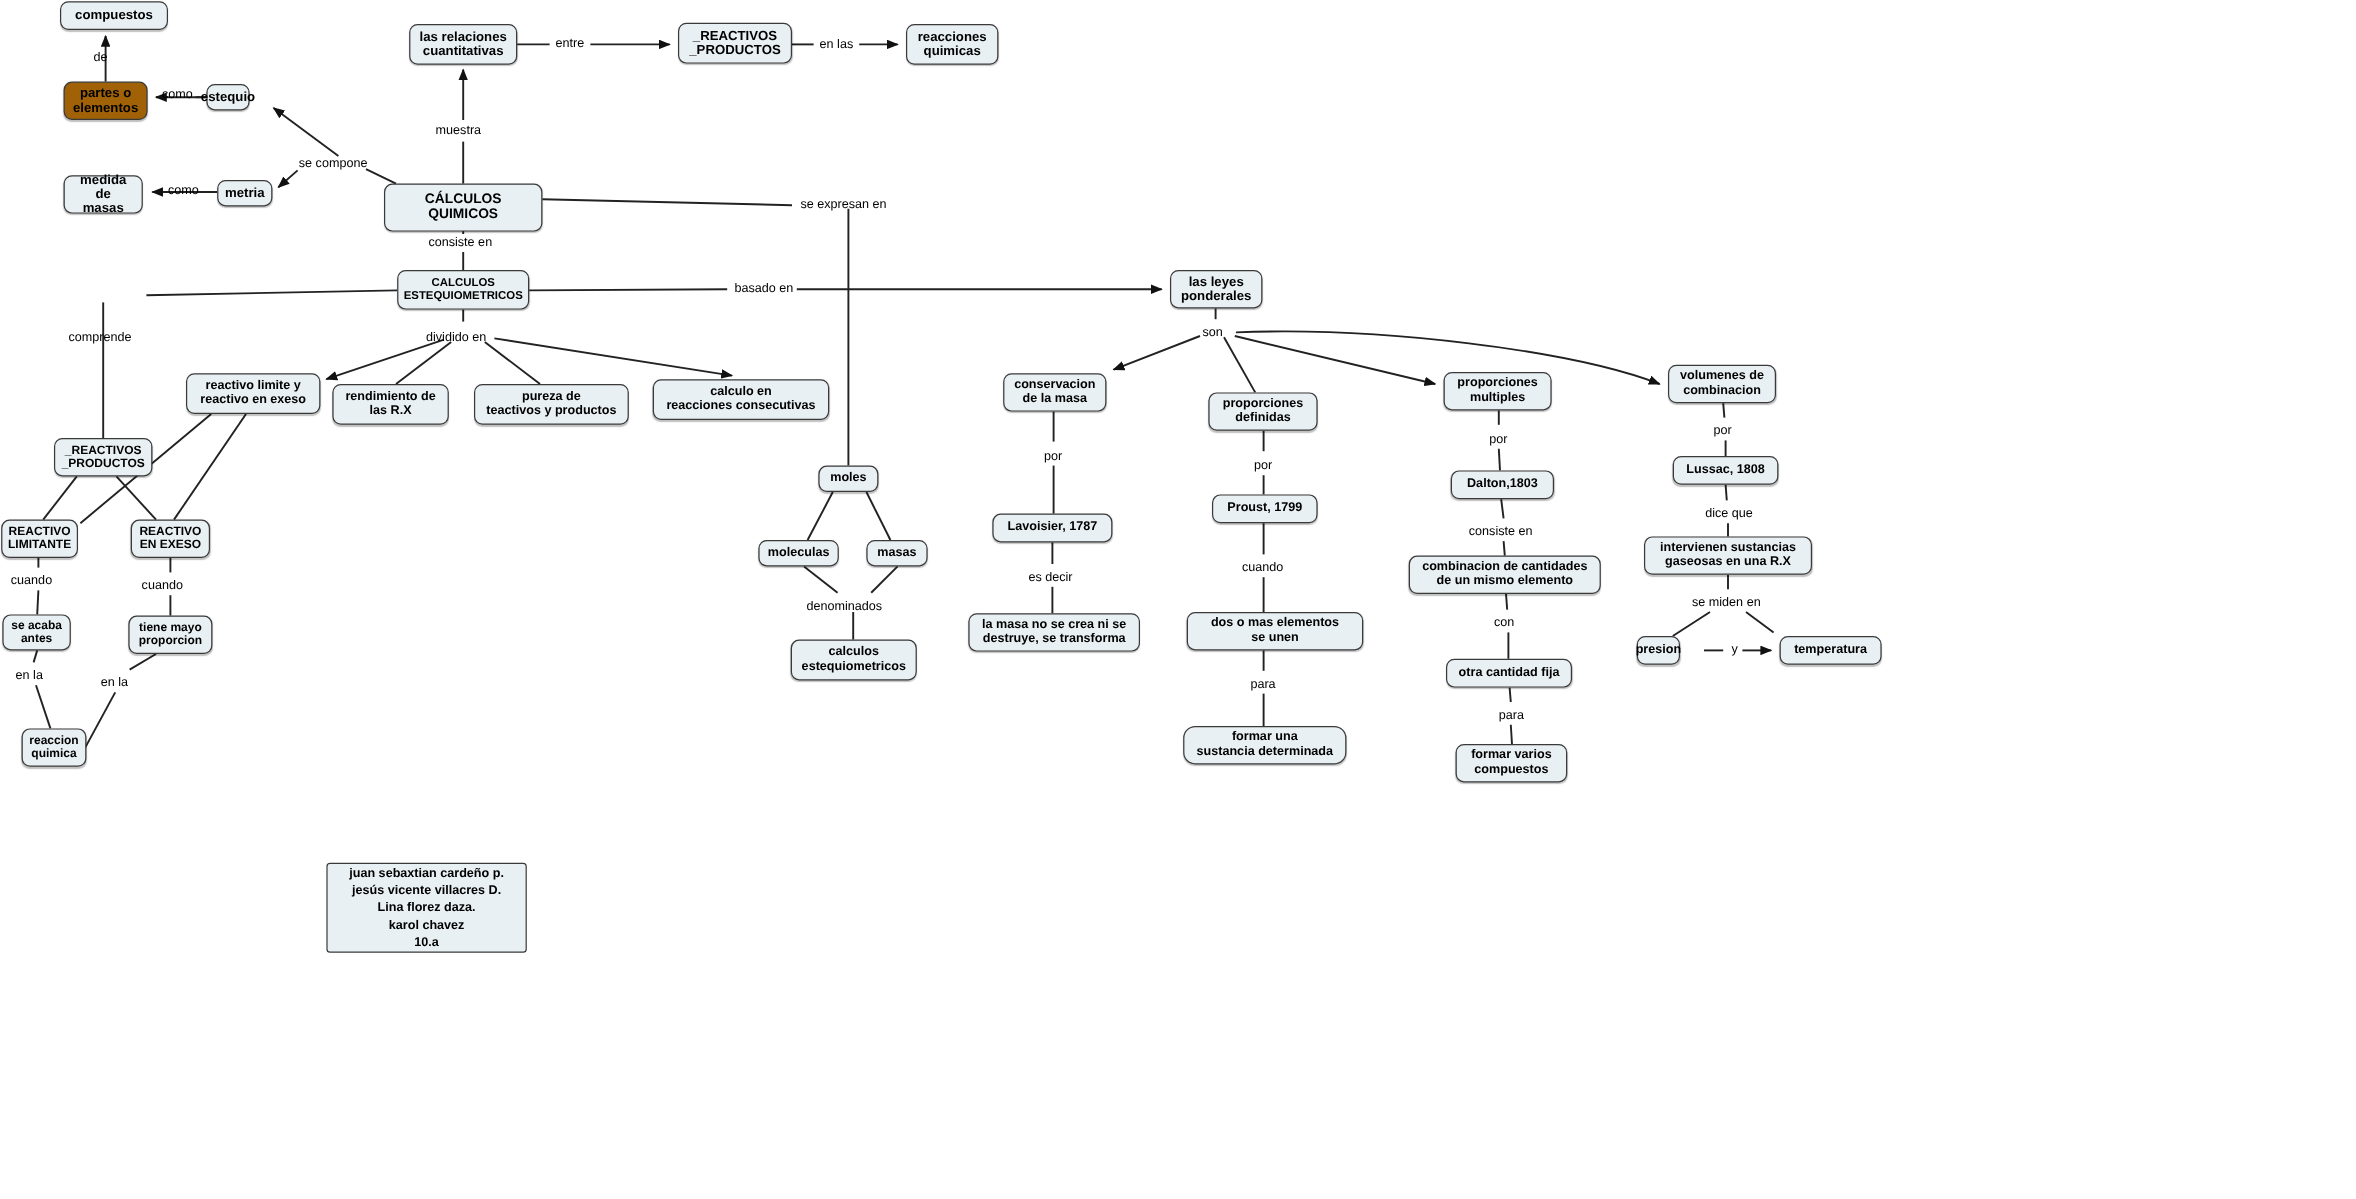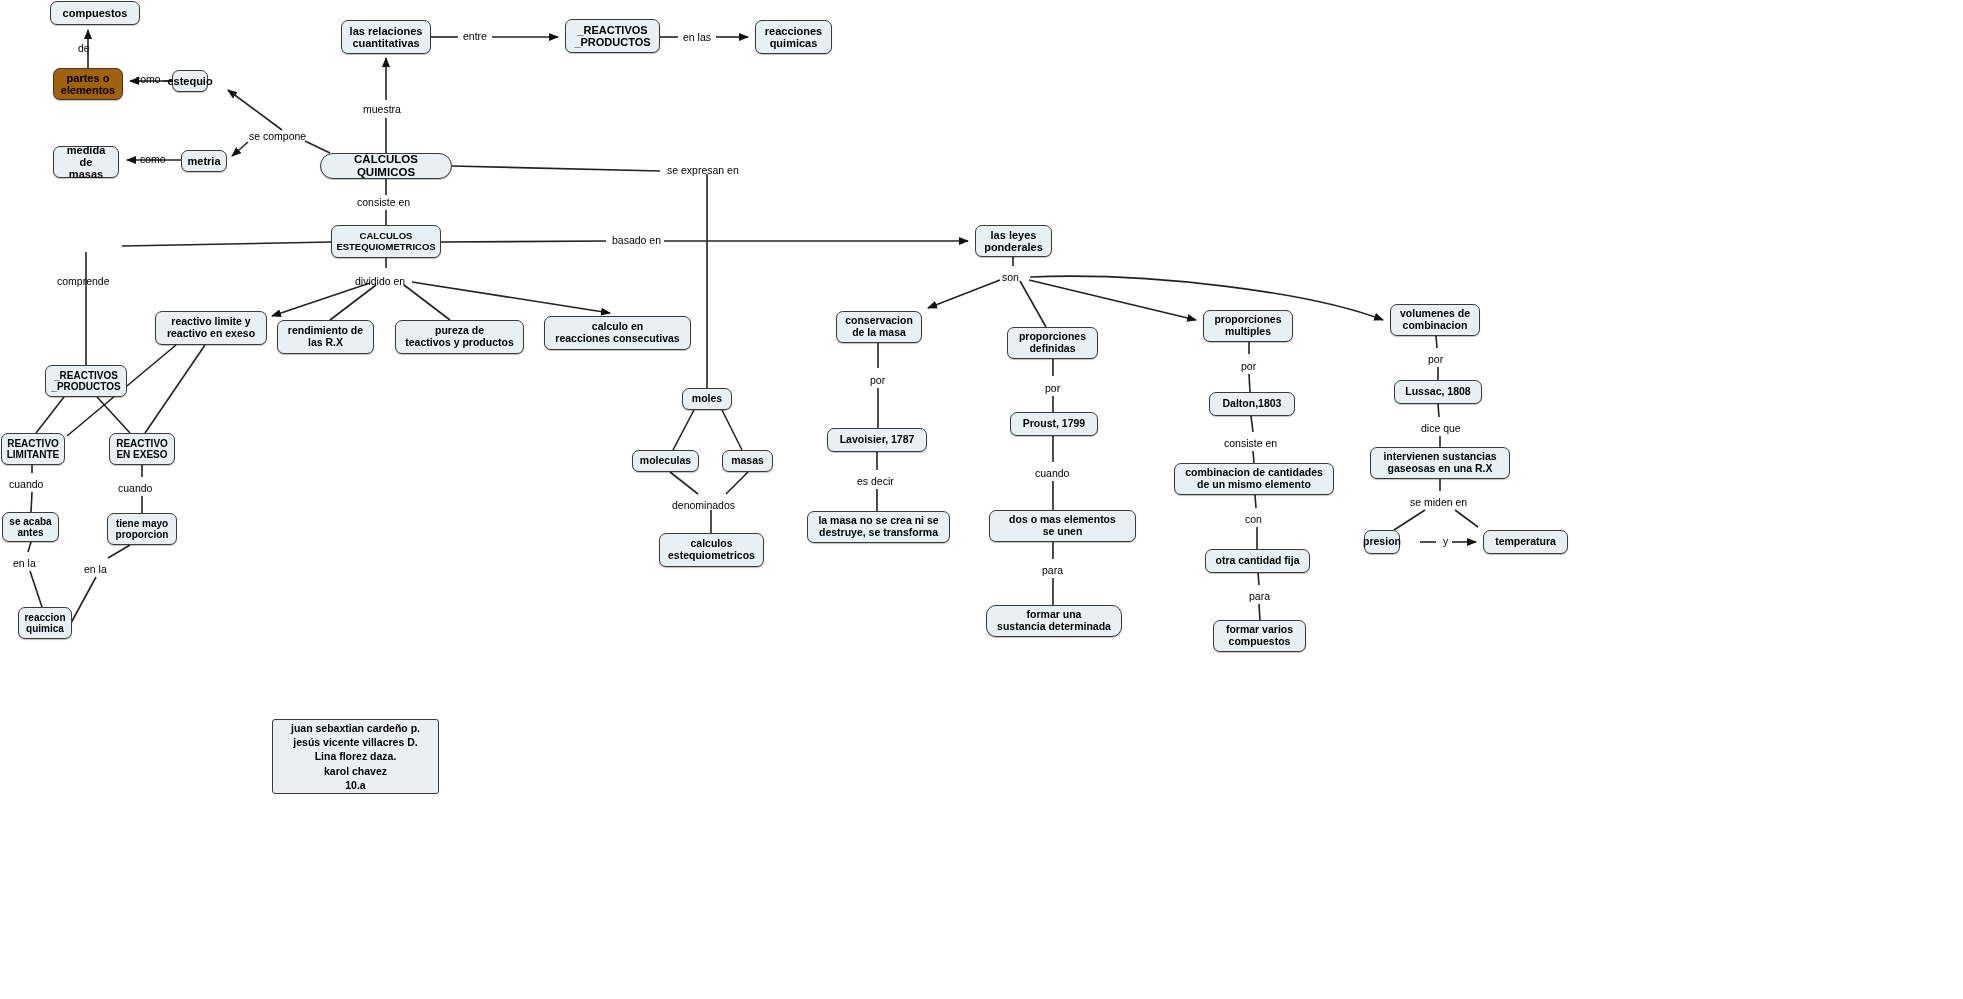--- a/index.html
+++ b/index.html
@@ -192,21 +192,21 @@
       <div class="node" style="left: 172px; top: 70px; width: 36px; height: 22px; font-size: 11px; background: rgb(233, 240, 243); border-color: rgb(58, 58, 58);"><span>estequio</span></div>
       <div class="node" style="left: 53px; top: 146px; width: 66px; height: 32px; font-size: 11px; background: rgb(233, 240, 243); border-color: rgb(58, 58, 58);"><span>medida de
 masas</span></div>
       <div class="node" style="left: 181px; top: 150px; width: 46px; height: 22px; font-size: 11px; background: rgb(233, 240, 243); border-color: rgb(58, 58, 58);"><span>metria</span></div>
       <div class="node" style="left: 341px; top: 20px; width: 90px; height: 34px; font-size: 11px; background: rgb(233, 240, 243); border-color: rgb(58, 58, 58);"><span>las relaciones
 cuantitativas</span></div>
       <div class="node" style="left: 565px; top: 19px; width: 95px; height: 34px; font-size: 11px; background: rgb(233, 240, 243); border-color: rgb(58, 58, 58);"><span>_REACTIVOS
 _PRODUCTOS</span></div>
       <div class="node" style="left: 755px; top: 20px; width: 77px; height: 34px; font-size: 11px; background: rgb(233, 240, 243); border-color: rgb(58, 58, 58);"><span>reacciones
 quimicas</span></div>
-      <div class="node" style="left: 320px; top: 153px; width: 132px; height: 26px; font-size: 11.5px; background: rgb(233, 240, 243); border-color: rgb(58, 58, 58); border-radius: 13px;"><span>CÁLCULOS QUIMICOS</span></div>
+      <div class="node" style="left: 320px; top: 153px; width: 132px; height: 40px; font-size: 11.5px; background: rgb(233, 240, 243); border-color: rgb(58, 58, 58);"><span>CÁLCULOS QUIMICOS</span></div>
       <div class="node" style="left: 331px; top: 225px; width: 110px; height: 33px; font-size: 9.5px; background: rgb(233, 240, 243); border-color: rgb(58, 58, 58);"><span>CALCULOS
 ESTEQUIOMETRICOS</span></div>
       <div class="node" style="left: 975px; top: 225px; width: 77px; height: 32px; font-size: 11px; background: rgb(233, 240, 243); border-color: rgb(58, 58, 58);"><span>las leyes
 ponderales</span></div>
       <div class="node" style="left: 45px; top: 365px; width: 82px; height: 32px; font-size: 10px; background: rgb(233, 240, 243); border-color: rgb(58, 58, 58);"><span>_REACTIVOS
 _PRODUCTOS</span></div>
       <div class="node" style="left: 155px; top: 311px; width: 112px; height: 34px; font-size: 10.5px; background: rgb(233, 240, 243); border-color: rgb(58, 58, 58);"><span>reactivo limite y
 reactivo en exeso</span></div>
       <div class="node" style="left: 277px; top: 320px; width: 97px; height: 34px; font-size: 10.5px; background: rgb(233, 240, 243); border-color: rgb(58, 58, 58);"><span>rendimiento de
 las R.X</span></div>

